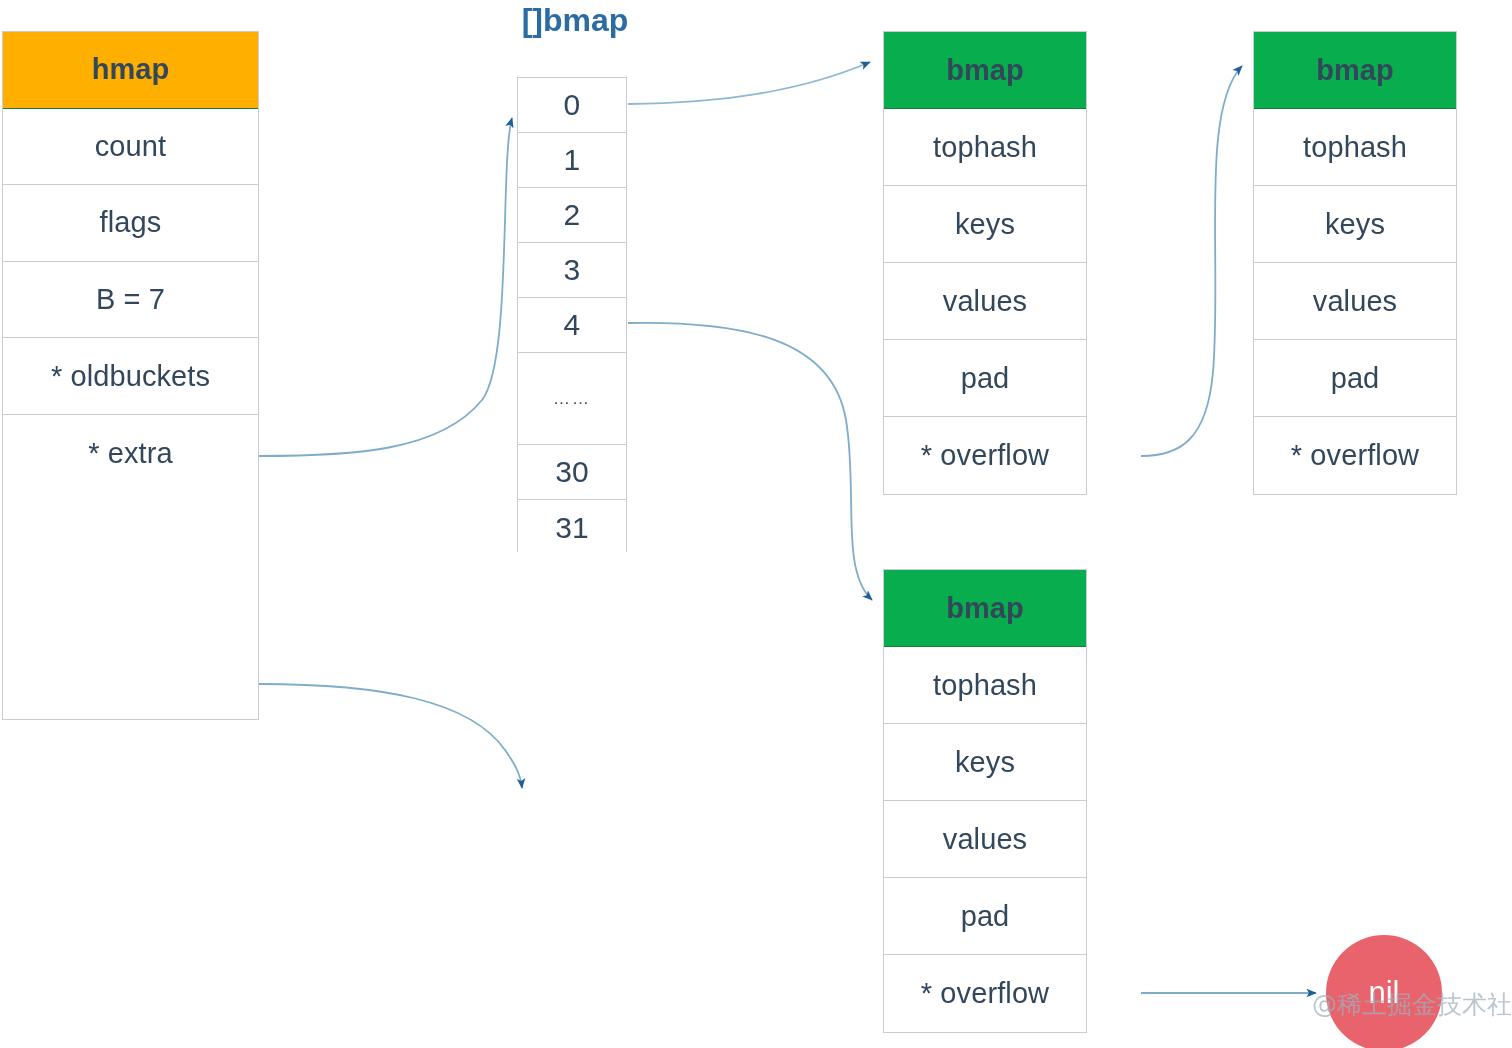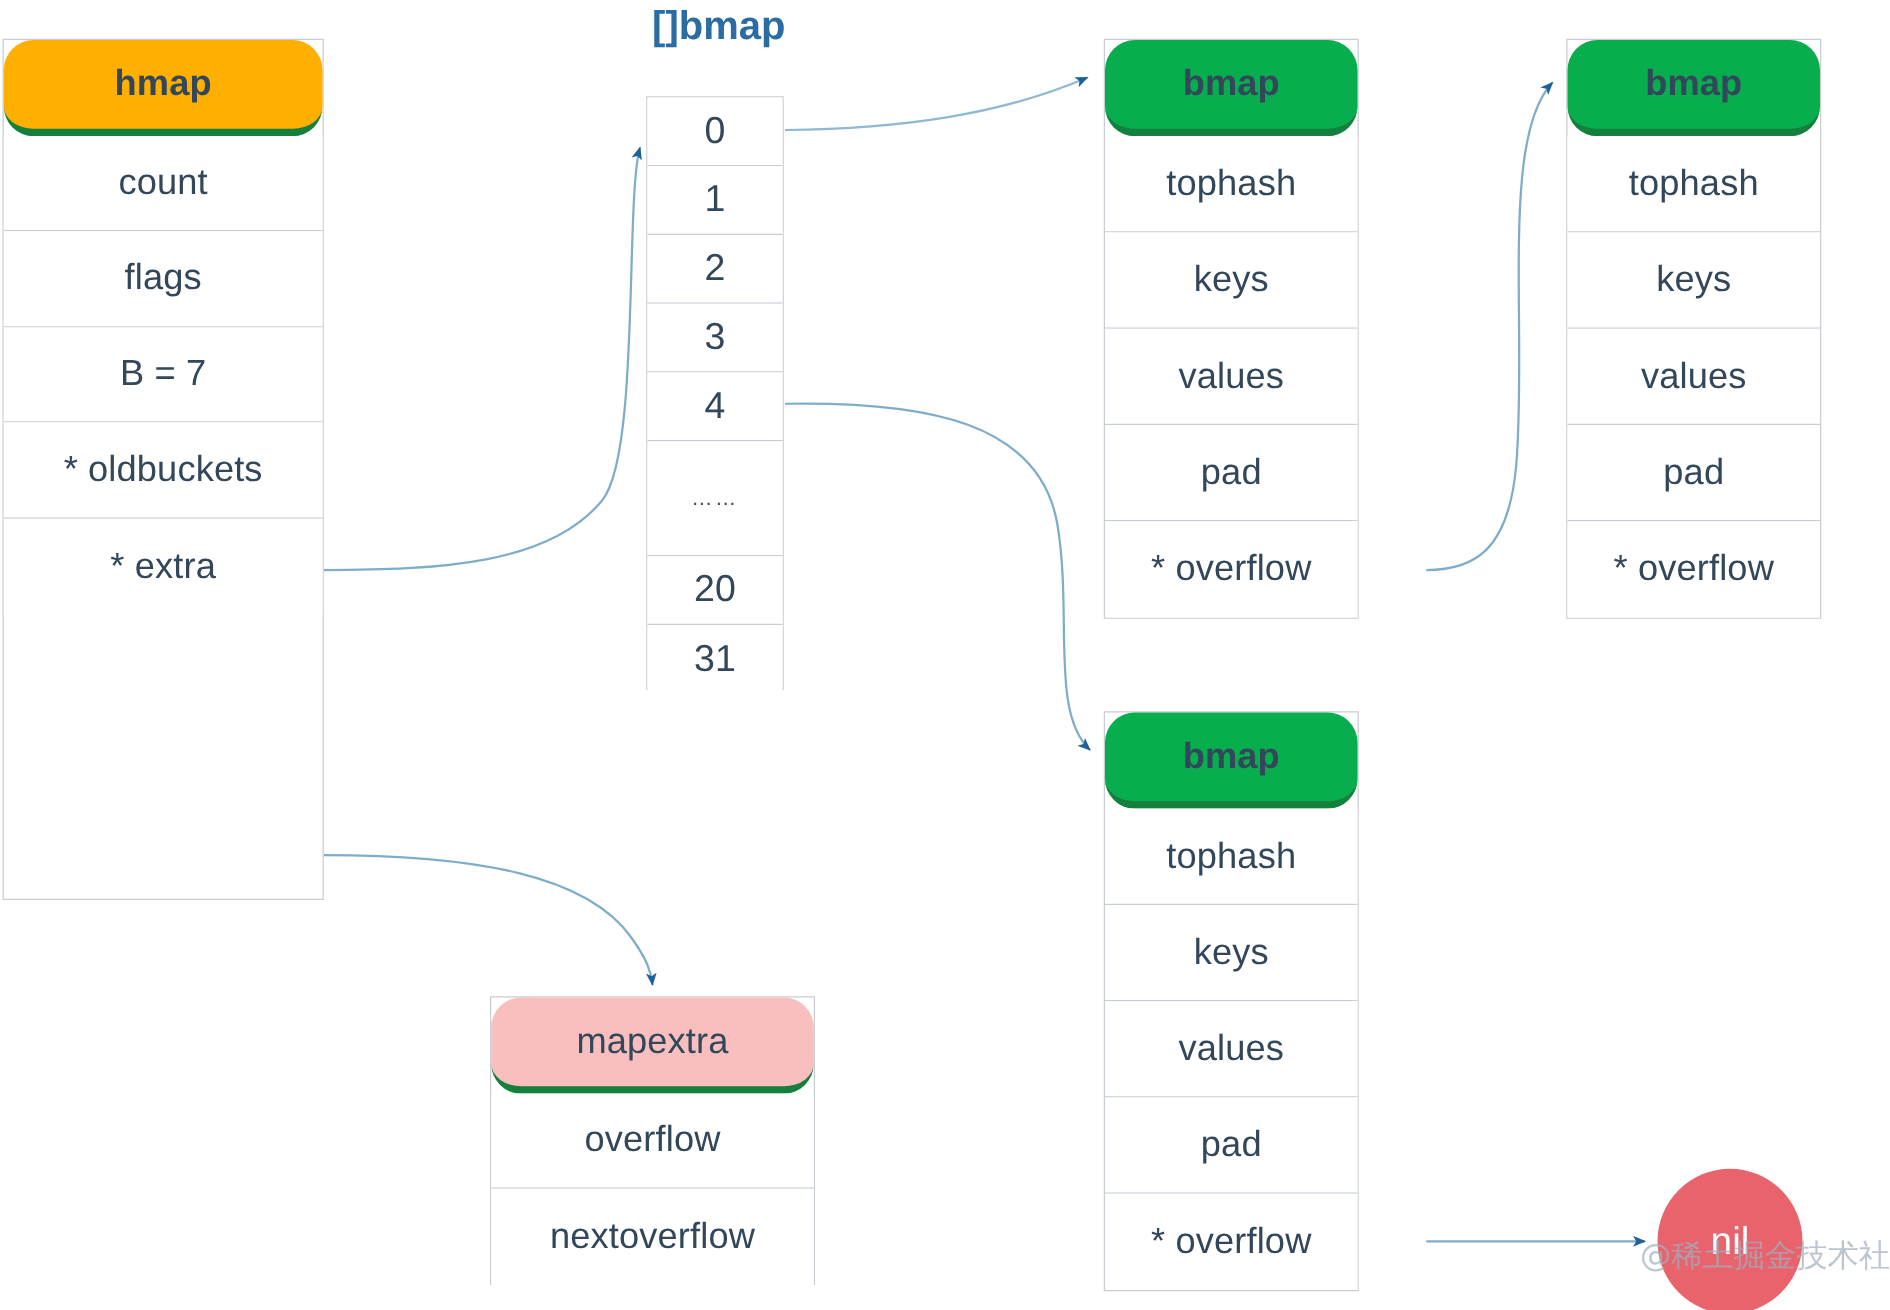--- a/index.html
+++ b/index.html
@@ -45,22 +45,21 @@
     font-size: 29px;
     font-weight: 400;
     color: #33475b;
     letter-spacing: .1px;
     background: #ffffff;
   }
   .cell:last-child { border-bottom: none; }
   .hdr {
     font-weight: 700;
     color: #33475b;
-    border-bottom: 6px solid #15803d;
-    border-radius: 24px;
+    border-bottom: 1px solid #15803d;
   }
 
   
   #hmap-struct {
     left: 2px; top: 31px;
     width: 257px; height: 689px;
     border: 1px solid #c8cdd4;
   }
   #hmap-struct .cell { height: 76.6px; }
   #hmap-struct .hdr { background: #FFAF00; }
@@ -159,21 +158,21 @@
 
   <div id="bmap-slice-title">[]bmap</div>
 
   <div class="struct" id="bmap-slice">
     <div class="cell">0</div>
     <div class="cell">1</div>
     <div class="cell">2</div>
     <div class="cell">3</div>
     <div class="cell">4</div>
     <div class="cell ellipsis">……</div>
-    <div class="cell">20</div>
+    <div class="cell">30</div>
     <div class="cell">31</div>
   </div>
 
   <div class="struct bmap-box" id="bmap-1">
     <div class="cell hdr">bmap</div>
     <div class="cell">tophash</div>
     <div class="cell">keys</div>
     <div class="cell">values</div>
     <div class="cell">pad</div>
     <div class="cell">* overflow</div>
@@ -190,25 +189,20 @@
 
   <div class="struct bmap-box" id="bmap-3">
     <div class="cell hdr">bmap</div>
     <div class="cell">tophash</div>
     <div class="cell">keys</div>
     <div class="cell">values</div>
     <div class="cell">pad</div>
     <div class="cell">* overflow</div>
   </div>
 
-  <div class="struct" id="mapextra-box">
-    <div class="cell hdr">mapextra</div>
-    <div class="cell">overflow</div>
-    <div class="cell">nextoverflow</div>
-  </div>
 
   <div id="nil-node">
     <span>nil</span>
   </div>
 
   <div id="watermark">@稀土掘金技术社区</div>
 
 </div>
 
 </body></html>

